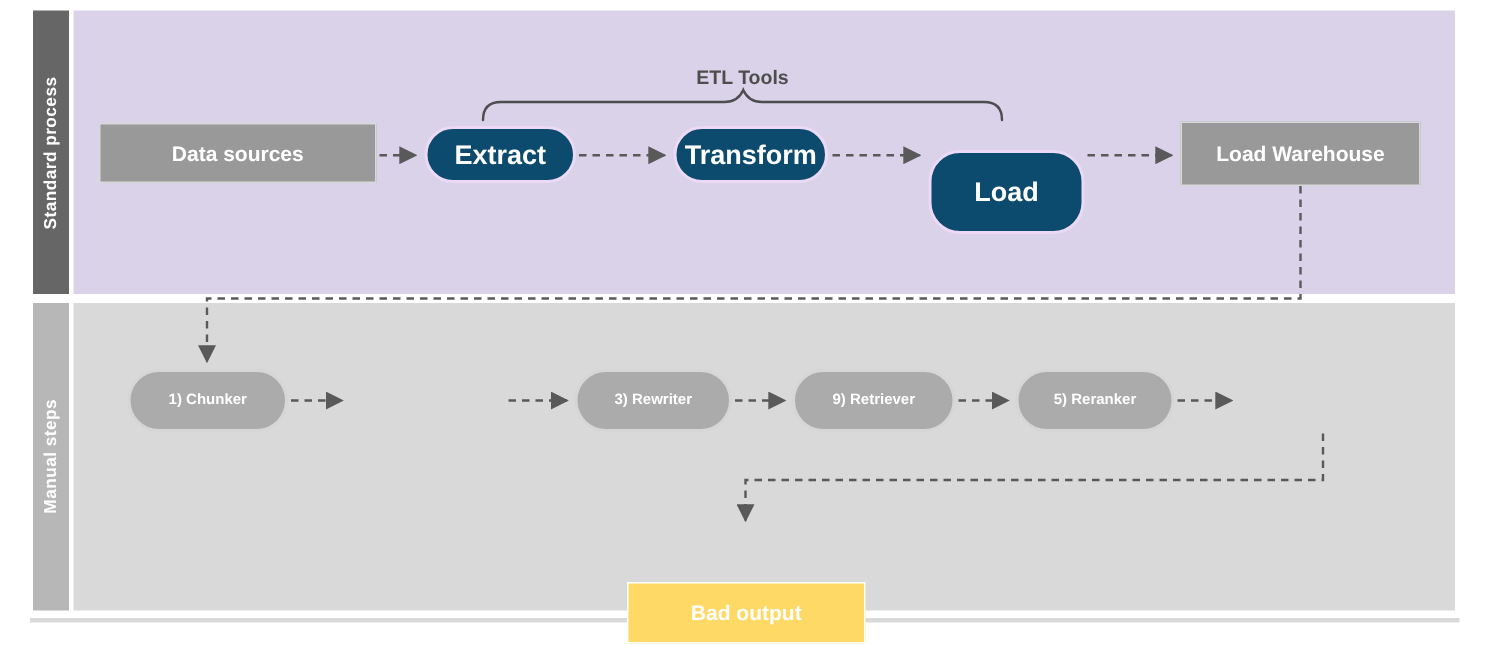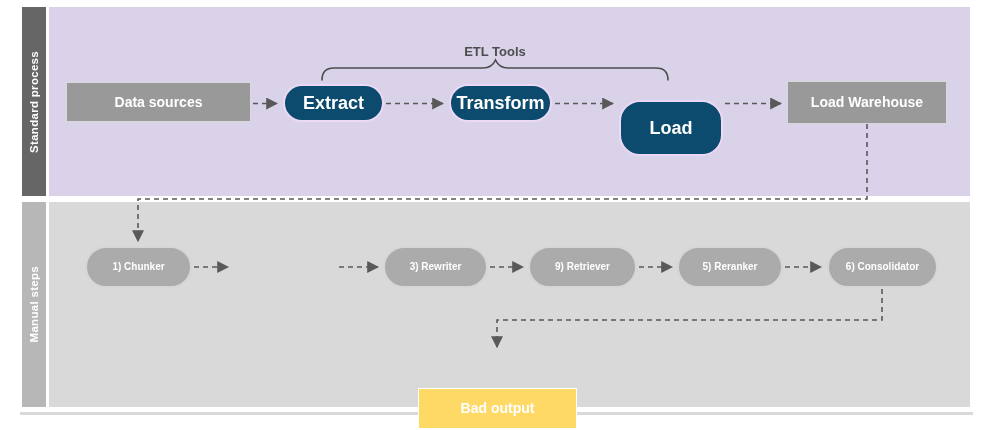--- a/index.html
+++ b/index.html
@@ -98,20 +98,17 @@
   </div>
   <div class="node pill-gray" style="left:383px; top:246px; width:105px; height:42px;">
     <span class="lbl">3) Rewriter</span>
   </div>
   <div class="node pill-gray" style="left:528px; top:246px; width:109px; height:42px;">
     <span class="lbl">9) Retriever</span>
   </div>
   <div class="node pill-gray" style="left:677px; top:246px; width:106px; height:42px;">
     <span class="lbl">5) Reranker</span>
   </div>
-  <div class="node pill-gray" style="left:827px; top:246px; width:111px; height:42px;">
-    <span class="lbl narrow2">6) Consolidator</span>
-  </div>
   <div class="node rect-yellow" style="left:418px; top:352px; width:159px; height:41px;margin-top:36px;">
     <span class="lbl">Bad output</span>
   </div>
 
 </div>
 
 </body></html>

